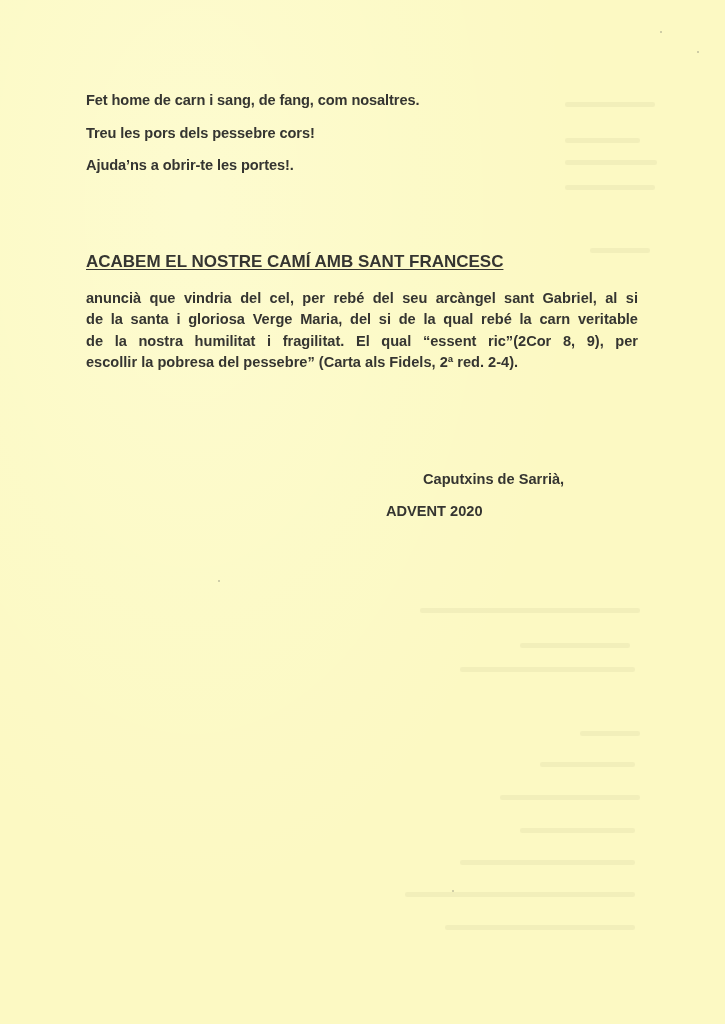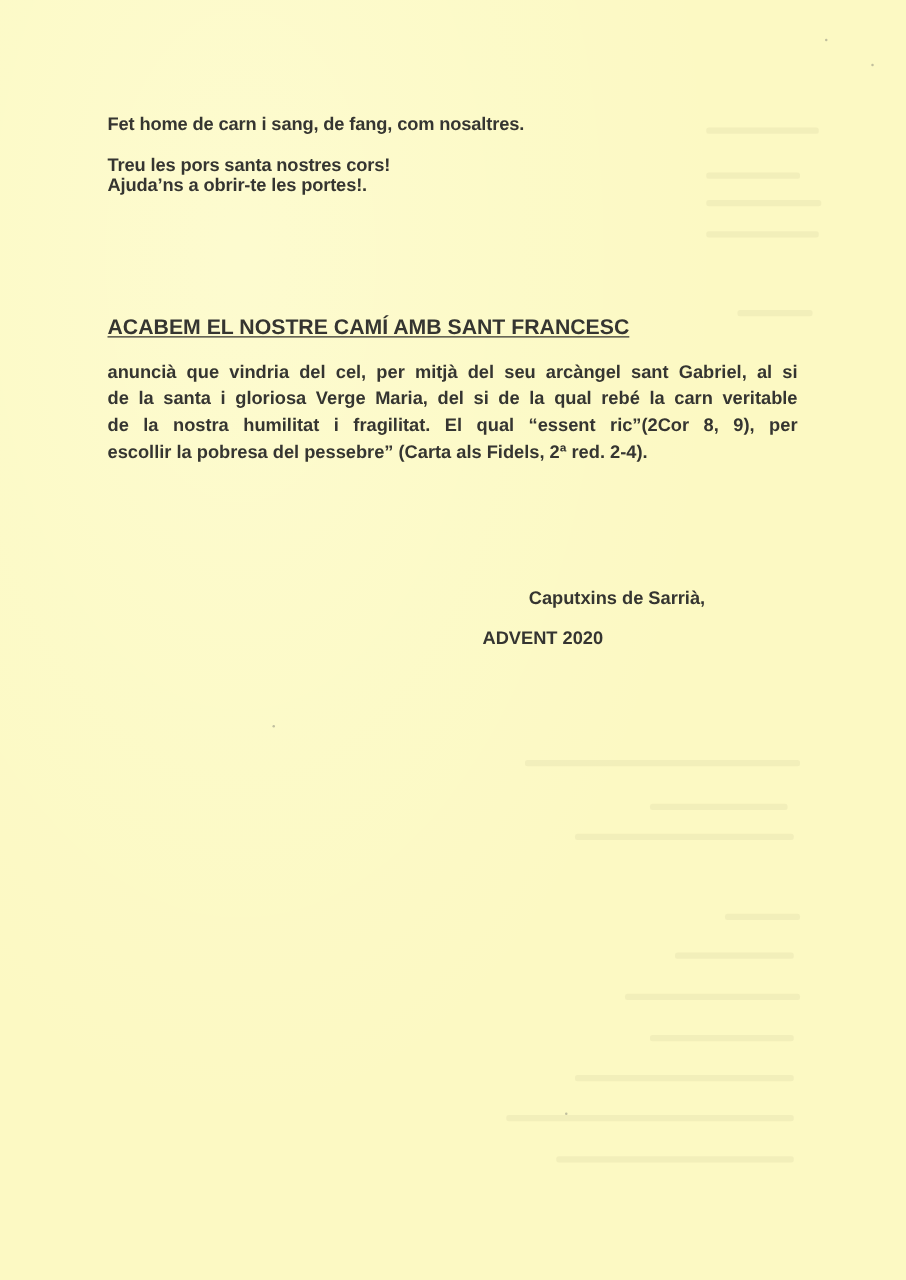--- a/index.html
+++ b/index.html
@@ -103,27 +103,27 @@
   <div class="ghost" style="left:460px;top:860px;width:175px;"></div>
   <div class="ghost" style="left:405px;top:892px;width:230px;"></div>
   <div class="ghost" style="left:445px;top:925px;width:190px;"></div>
 
   <div class="speck" style="left:660px;top:31px;"></div>
   <div class="speck" style="left:697px;top:51px;"></div>
   <div class="speck" style="left:218px;top:580px;"></div>
   <div class="speck" style="left:452px;top:890px;"></div>
 
   <div class="line" style="top:91px;">Fet home de carn i sang, de fang, com nosaltres.</div>
-  <div class="line" style="top:124px;">Treu les pors santa nostres cors!</div>
-  <div class="line" style="top:140px;">Ajuda’ns a obrir-te les portes!.</div>
+  <div class="line" style="top:124px;">Treu les pors dels pessebre cors!</div>
+  <div class="line" style="top:156px;">Ajuda’ns a obrir-te les portes!.</div>
 
   <div class="heading">ACABEM EL NOSTRE CAMÍ AMB SANT FRANCESC</div>
 
   <div class="quote">
-    <span class="qline">anuncià que vindria del cel, per mitjà del seu arcàngel sant Gabriel, al si</span>
+    <span class="qline">anuncià que vindria del cel, per rebé del seu arcàngel sant Gabriel, al si</span>
     <span class="qline">de la santa i gloriosa Verge Maria, del si de la qual rebé la carn veritable</span>
     <span class="qline">de la nostra humilitat i fragilitat. El qual “essent ric”(2Cor 8, 9), per</span>
     <span class="qline last">escollir la pobresa del pessebre” (Carta als Fidels, 2ª red. 2-4).</span>
   </div>
 
   <div class="signature" style="left:380px;top:470px;margin-left:43px;">Caputxins de Sarrià,</div>
   <div class="signature" style="left:386px;top:502px;">ADVENT 2020</div>
 
 </div>
 

